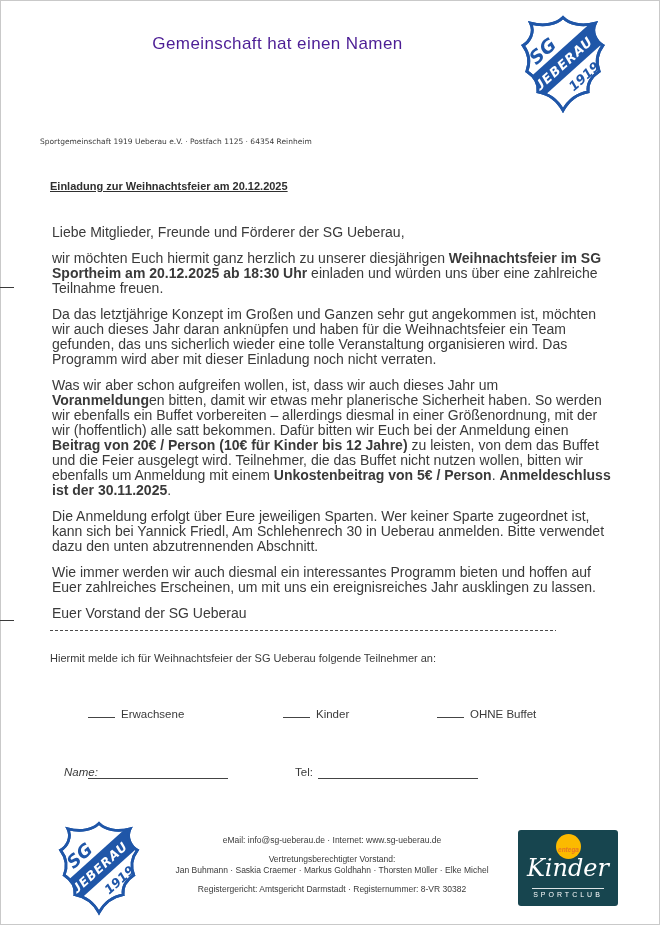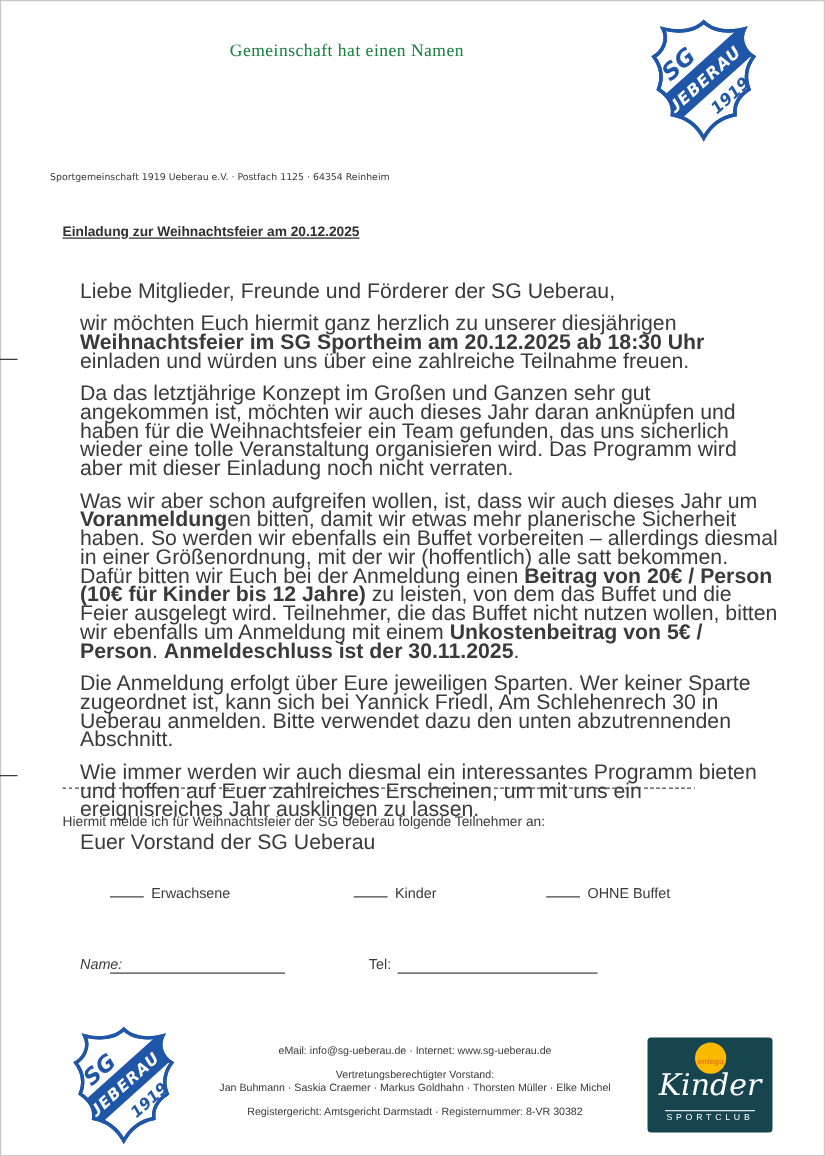--- a/index.html
+++ b/index.html
@@ -5,31 +5,31 @@
   html,body{margin:0;padding:0;}
   body{
     width:660px;height:925px;position:relative;background:#ffffff;
     font-family:"Liberation Sans",sans-serif;color:#333;overflow:hidden;
   }
   .page-border{position:absolute;inset:0;border:1px solid #c9c9c9;box-sizing:border-box;pointer-events:none;}
 
   
   .header-block{position:absolute;left:55px;top:26px;width:445px;text-align:center;}
   .doc-title{font-family:"DejaVu Sans",sans-serif;font-size:22.5px;color:#2e2e2e;letter-spacing:-0.2px;}
-  .doc-subtitle{font-family:Liberation Serif, serif;font-size:14px;color:#15803d;margin-top:8px;letter-spacing:0.4px;}
+  .doc-subtitle{font-family:Liberation Sans, sans-serif;font-size:17px;color:#4c1d95;margin-top:8px;letter-spacing:0.4px;}
   .sender-line{position:absolute;left:40px;top:137px;font-family:"DejaVu Sans",sans-serif;font-size:7.5px;color:#3a3a3a;}
 
   
   .shield{font-family:"DejaVu Sans",sans-serif;}
   .shield-header{position:absolute;left:506px;top:12px;width:114px;height:104px;}
   .shield-footer{position:absolute;left:45px;top:818px;width:108px;height:100px;}
 
   
   .heading{position:absolute;left:50px;top:180px;font-size:11px;font-weight:bold;text-decoration:underline;color:#2f2f2f;}
-  .body-block{position:absolute;left:64px;top:225px;width:562px;font-size:17px;line-height:15px;color:#3a3a3a;}
+  .body-block{position:absolute;left:52px;top:225px;width:562px;font-size:14px;line-height:15px;color:#3a3a3a;}
   .body-block p{margin:0 0 11px 0;}
   .body-block p.signature{}
   .b{font-weight:bold;}
 
   
   .tear-separator{position:absolute;left:50px;top:630px;width:506px;height:1px;
     background:repeating-linear-gradient(90deg,#4a4a4a 0 3px,transparent 3px 5px);}
   .form-intro{position:absolute;left:50px;top:652px;font-size:11px;color:#3a3a3a;}
   .blank-row{position:absolute;left:0;top:707px;width:660px;font-size:11.5px;color:#3a3a3a;}
   .blank-item{position:absolute;white-space:nowrap;}

